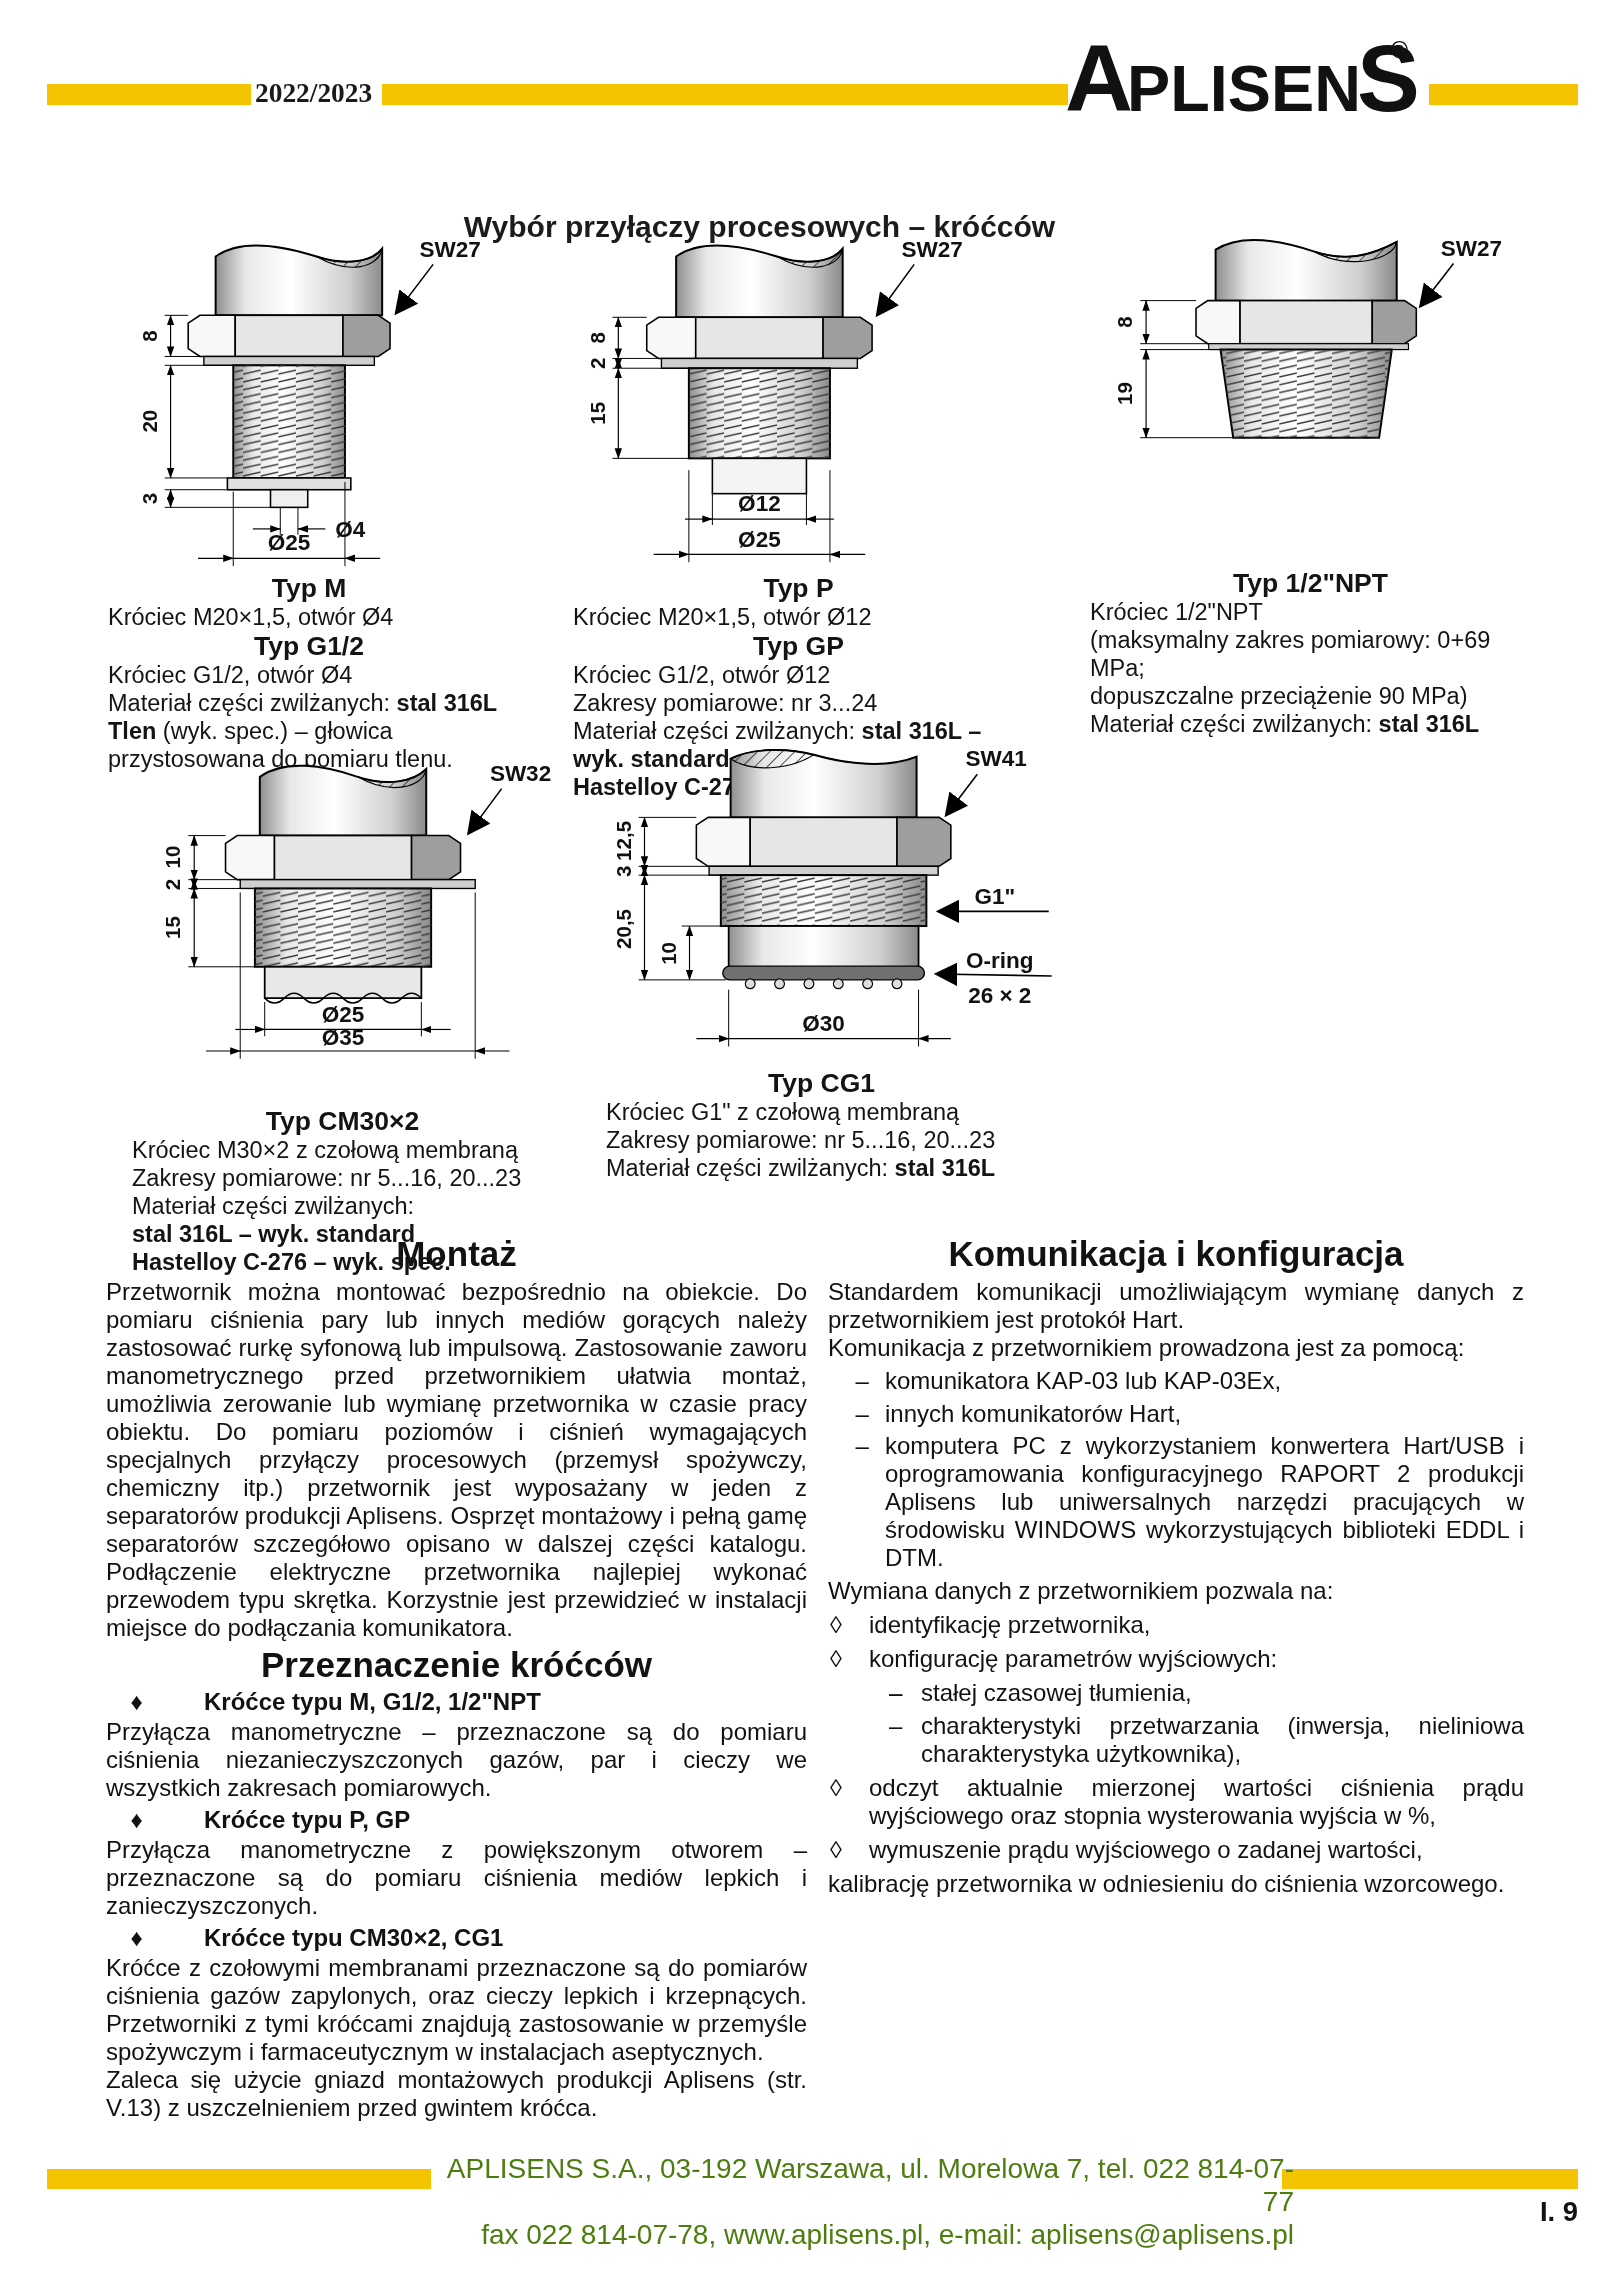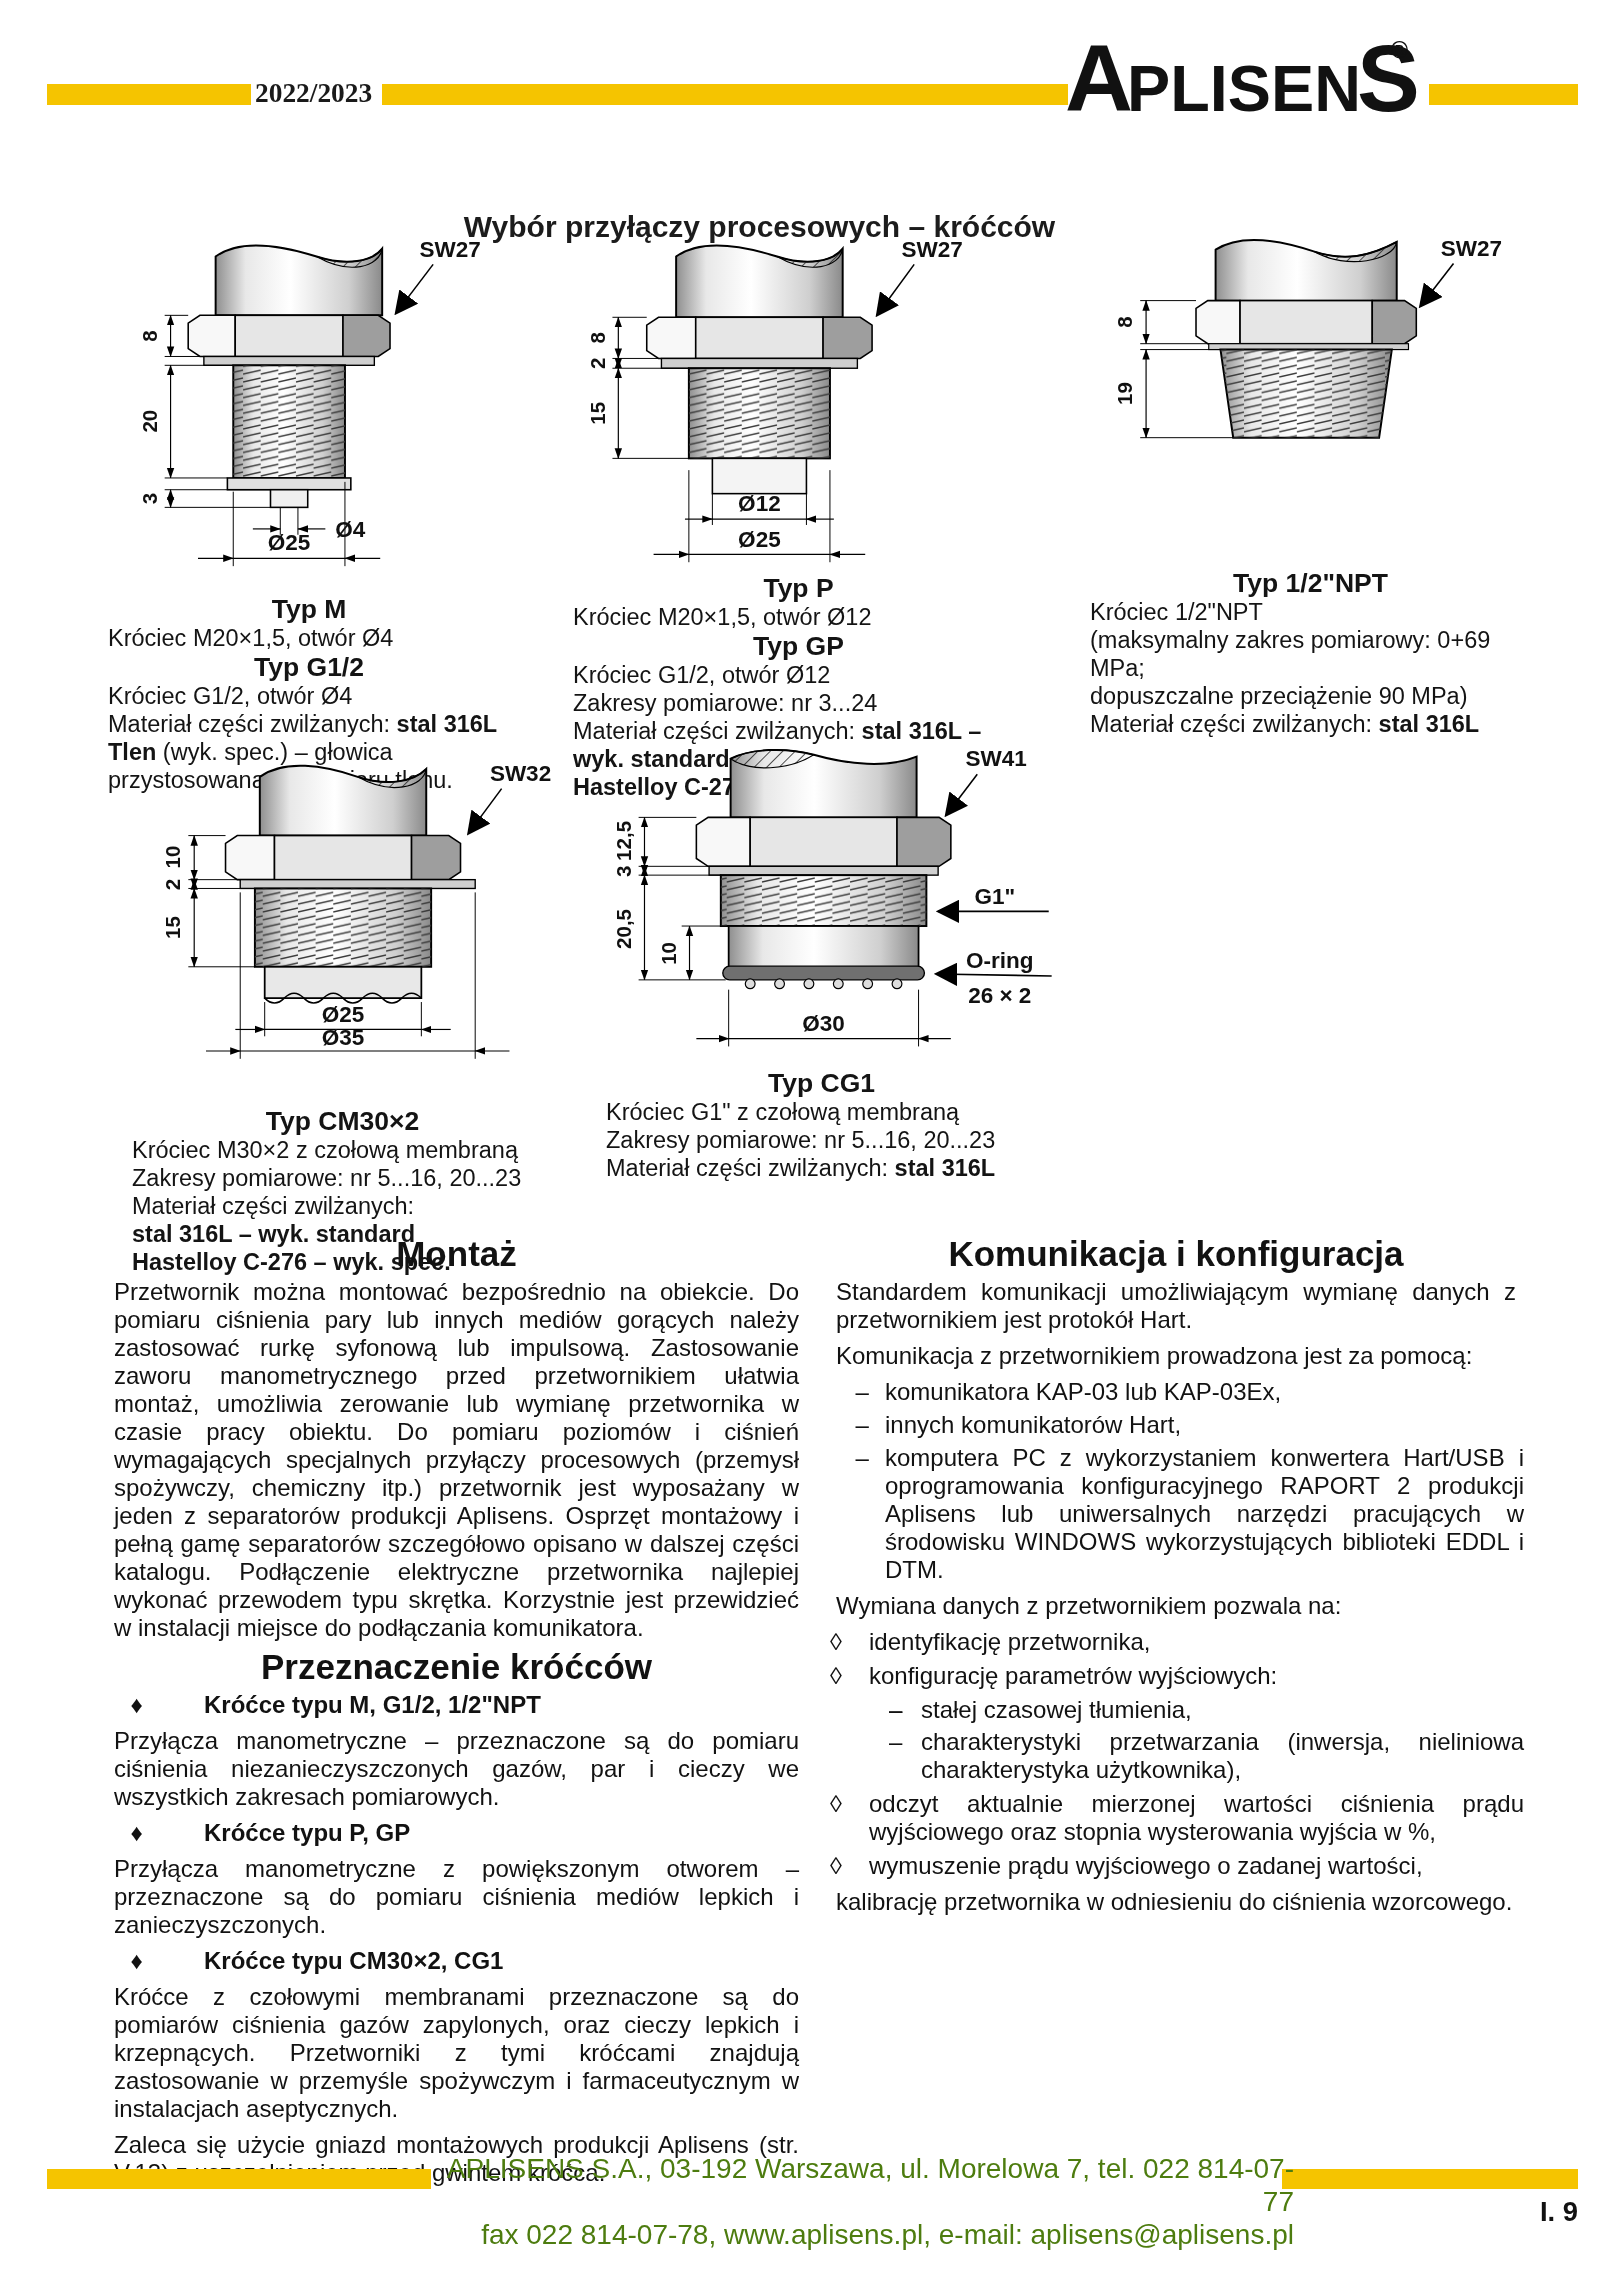--- a/index.html
+++ b/index.html
@@ -11,21 +11,21 @@
   .title{position:absolute;left:93px;top:190px;width:1333px;text-align:center;
          font-size:30px;font-weight:bold;color:#1c1c1c;}
   
   .cap{position:absolute;font-size:23.5px;line-height:28px;color:#141414;}
   .cap .ct{font-weight:bold;font-size:26.5px;text-align:center;line-height:30px;}
   .cap b{font-weight:bold;}
   
   .col{position:absolute;font-size:24px;line-height:28px;text-align:justify;color:#121212;}
   .col h2{font-size:35px;font-weight:bold;text-align:center;margin:0 0 7.8px 0;line-height:33px;}
   .col h2.mt{margin-top:5.9px;}
-  .col p{margin:8px;}
+  .col p{margin:0;}
   .pt{position:relative;padding-left:98px;font-weight:bold;text-align:left;margin:3.9px 0 2px 0;}
   .pt .bm{position:absolute;left:24.5px;top:0;font-weight:normal;}
   .dash-item{position:relative;padding-left:57px;margin:4.9px 0;}
   .dash-item .mk{position:absolute;left:27.4px;top:0;}
   .dia-item{position:relative;padding-left:41px;margin:5.9px 0;}
   .dia-item .mk{position:absolute;left:2px;top:0;}
   .sub-item{position:relative;padding-left:93px;margin:4.9px 0;}
   .sub-item .mk{position:absolute;left:61px;top:0;}
   
   .footer-text{position:absolute;left:431px;top:2152px;width:863px;text-align:right;
@@ -182,21 +182,21 @@
       <line class="dimline" x1="44" y1="122" x2="44" y2="212" marker-start="url(#ma)" marker-end="url(#ma)"></line>
       <text class="t21" transform="translate(30,94) rotate(-90)" text-anchor="middle">8</text>
       <text class="t21" transform="translate(30,167) rotate(-90)" text-anchor="middle">19</text>
     </g>
     <g>
       <text class="t23" x="345" y="26">SW27</text>
       <line x1="358" y1="34" x2="324" y2="78" stroke="#000" stroke-width="1.6" marker-end="url(#mb)"></line>
     </g>
   </svg>
 
-  <div class="cap" style="left:108px;top:573px;width:402px;margin-top:21px;">
+  <div class="cap" style="left:108px;top:573px;width:402px;">
     <div class="ct">Typ M</div>
     <div>Króciec M20×1,5, otwór Ø4</div>
     <div class="ct">Typ G1/2</div>
     <div>Króciec G1/2, otwór Ø4</div>
     <div><span>Materiał części zwilżanych: </span><b>stal 316L</b></div>
     <div><b>Tlen</b><span> (wyk. spec.) – głowica przystosowana do pomiaru tlenu.</span></div>
   </div>
 
   <div class="cap" style="left:573px;top:573px;width:451px;">
     <div class="ct">Typ P</div>

